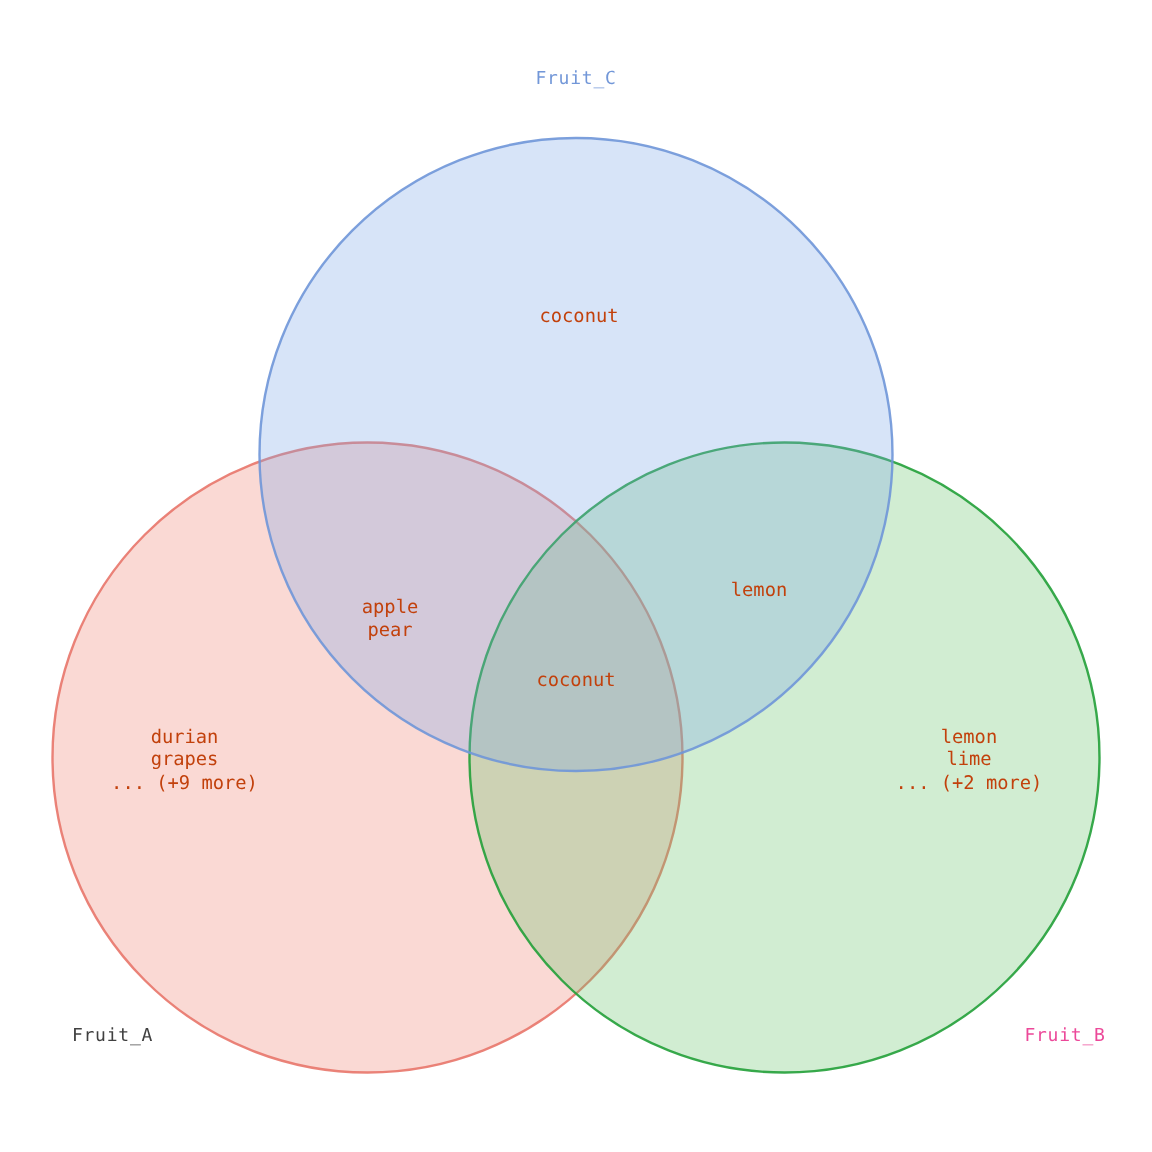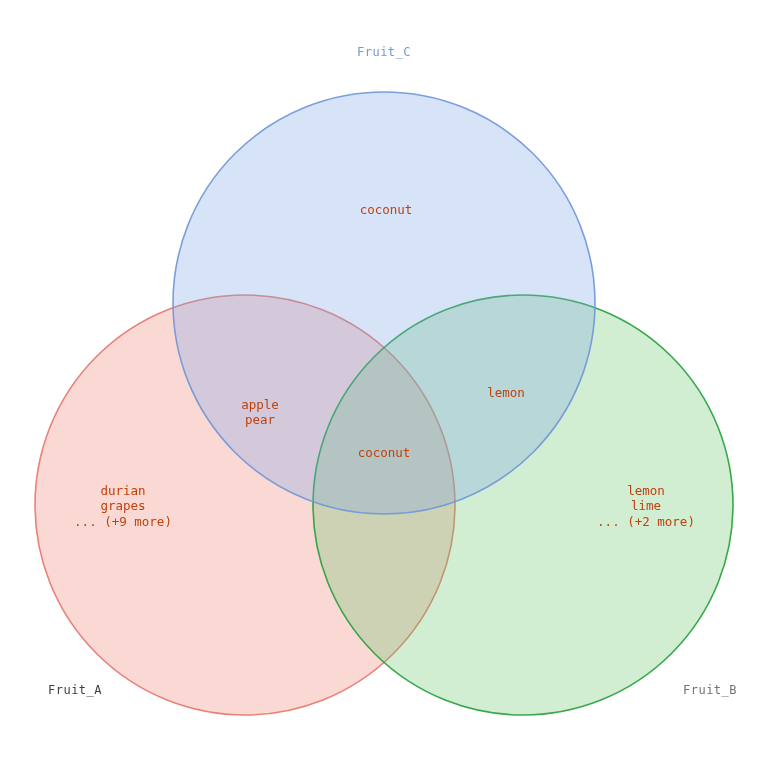--- a/index.html
+++ b/index.html
@@ -37,21 +37,21 @@
   }
   .set-label {
     position: absolute;
     transform: translate(-50%, -50%);
     font-size: 12px;
     font-weight: normal;
     letter-spacing: 0.5px;
     white-space: nowrap;
   }
   #set-label-a { left: 75px;  top: 690px; color: #404040; }
-  #set-label-b { left: 710px; top: 690px; color: #737373; }
+  #set-label-b { left: 710px; top: 690px; color: #ec4899; }
   #set-label-c { left: 384px; top: 52px;  color: #7297d8; }
 
   #region-c-only { left: 386px; top: 210px; }
   #region-a-c    { left: 260px; top: 392px; margin-top: 20px; }
   #region-b-c    { left: 506px; top: 393px; }
   #region-a-b-c  { left: 384px; top: 453px; }
   #region-a-only { left: 123px; top: 506px; }
   #region-b-only { left: 646px; top: 506px; }
 </style>
 </head>

